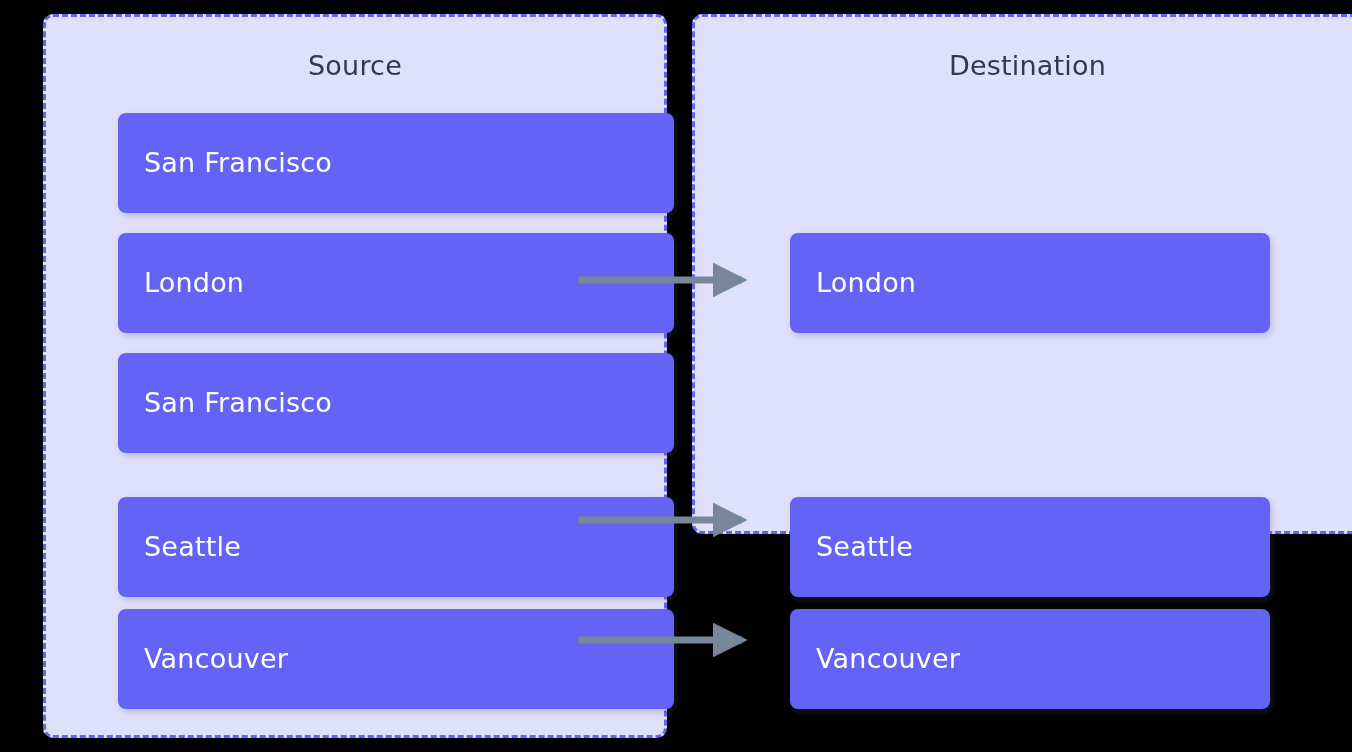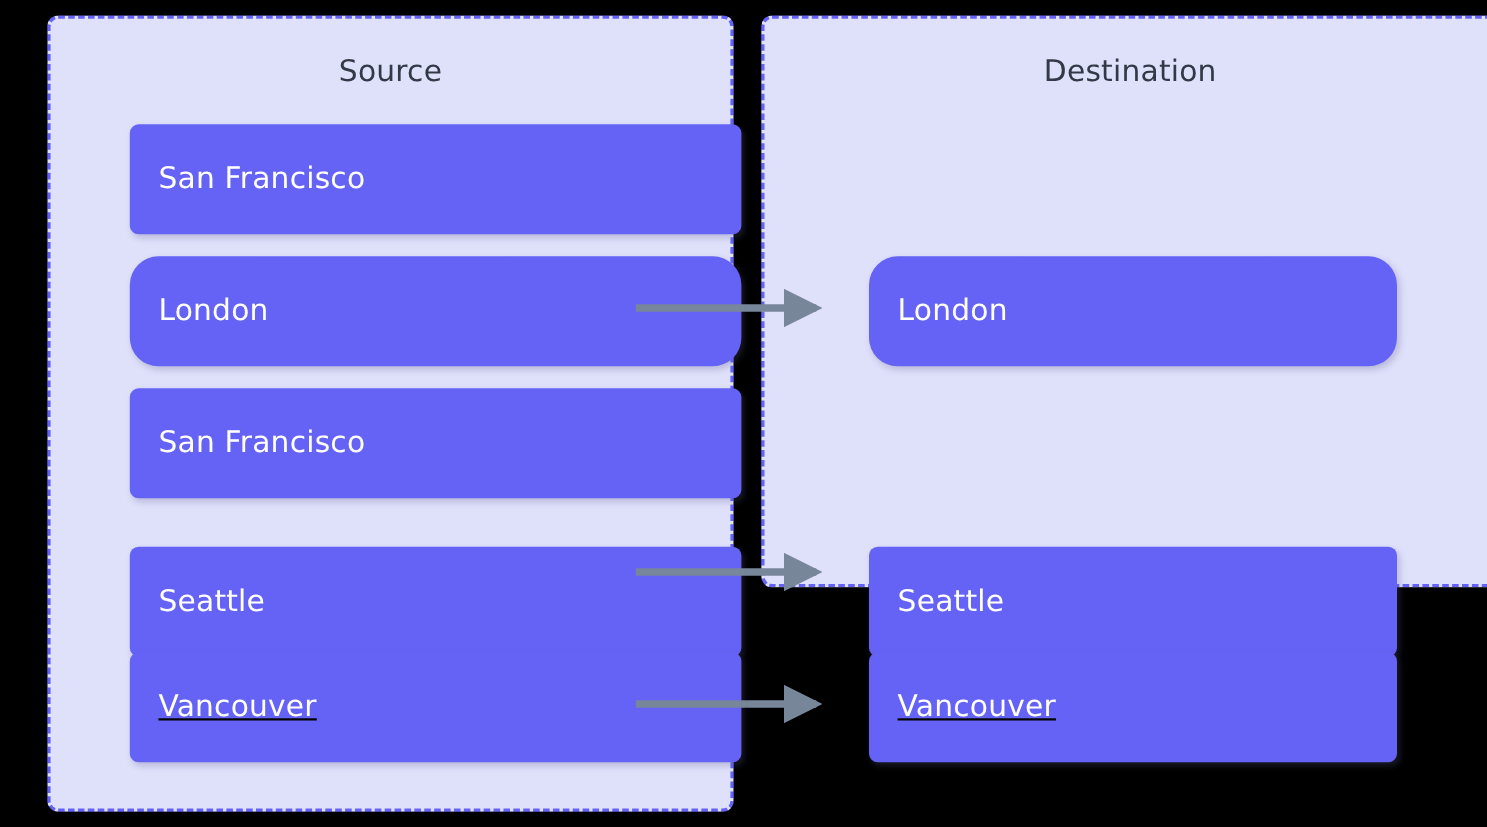--- a/index.html
+++ b/index.html
@@ -61,24 +61,24 @@
     line-height: 32px;
     padding-left: 26px;
     white-space: nowrap;
     letter-spacing: 0.2px;
   }
 
   .src-node { left: 72px;  width: 556px; }
   .dst-node { left: 95px;  width: 480px; }
 
   .row-1 { top: 96px; }
-  .row-2 { top: 216px; border-radius: 26px; }
+  .row-2 { top: 216px; }
   .row-3 { top: 336px; }
   .row-4 { top: 480px; }
-  .row-5 { top: 576px; text-decoration: underline; }
+  .row-5 { top: 592px; }
 
   #edges {
     position: absolute;
     left: 0;
     top: 0;
     width: 1352px;
     height: 752px;
     pointer-events: none;
   }
 </style>

